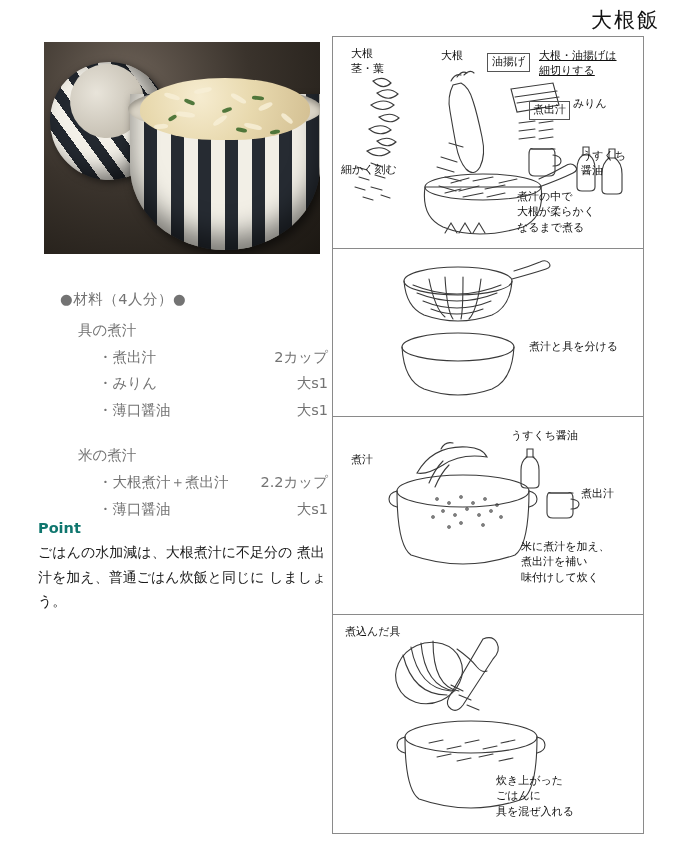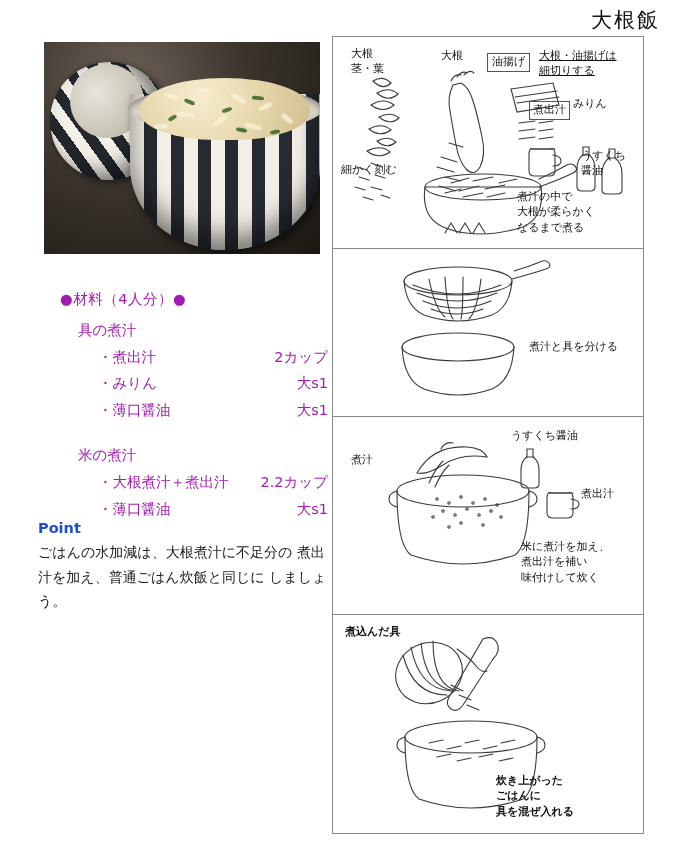--- a/index.html
+++ b/index.html
@@ -119,21 +119,21 @@
   }
 
   
   #ingredients {
     position: absolute;
     left: 38px;
     top: 286px;
     width: 290px;
     font-size: 14.5px;
     line-height: 1.85;
-    color: #a21caf;
+    color: #737373;
     font-family: "DejaVu Sans", sans-serif;
   }
   #ingredients .heading {
     margin-left: 22px;
     letter-spacing: .5px;
   }
   #ingredients .sub {
     margin-left: 40px;
     margin-top: 4px;
   }
@@ -147,21 +147,21 @@
 
   
   #point {
     position: absolute;
     left: 38px;
     top: 520px;
     width: 300px;
     font-family: "DejaVu Sans", sans-serif;
   }
   #point .point-title {
-    color: #1d4ed8;
+    color: #0f766e;
     font-weight: bold;
     font-size: 14.5px;
     margin-bottom: 4px;
   }
   #point .point-body {
     font-size: 14px;
     line-height: 1.75;
     color: #1a1a1a;
   }
 
@@ -174,21 +174,21 @@
     height: 798px;
     border: 1px solid #8a8a8a;
     box-sizing: border-box;
   }
   .step {
     position: relative;
     border-bottom: 1px solid #8a8a8a;
     box-sizing: border-box;
     overflow: hidden;
   }
-  .step:last-child { border-bottom: none; font-weight: bold; }
+  .step:last-child { border-bottom: none; }
   #step1 { height: 212px; }
   #step2 { height: 168px; }
   #step3 { height: 198px; }
   #step4 { height: 218px; }
 
   .lbl {
     position: absolute;
     font-size: 11px;
     line-height: 1.35;
     color: #111;

